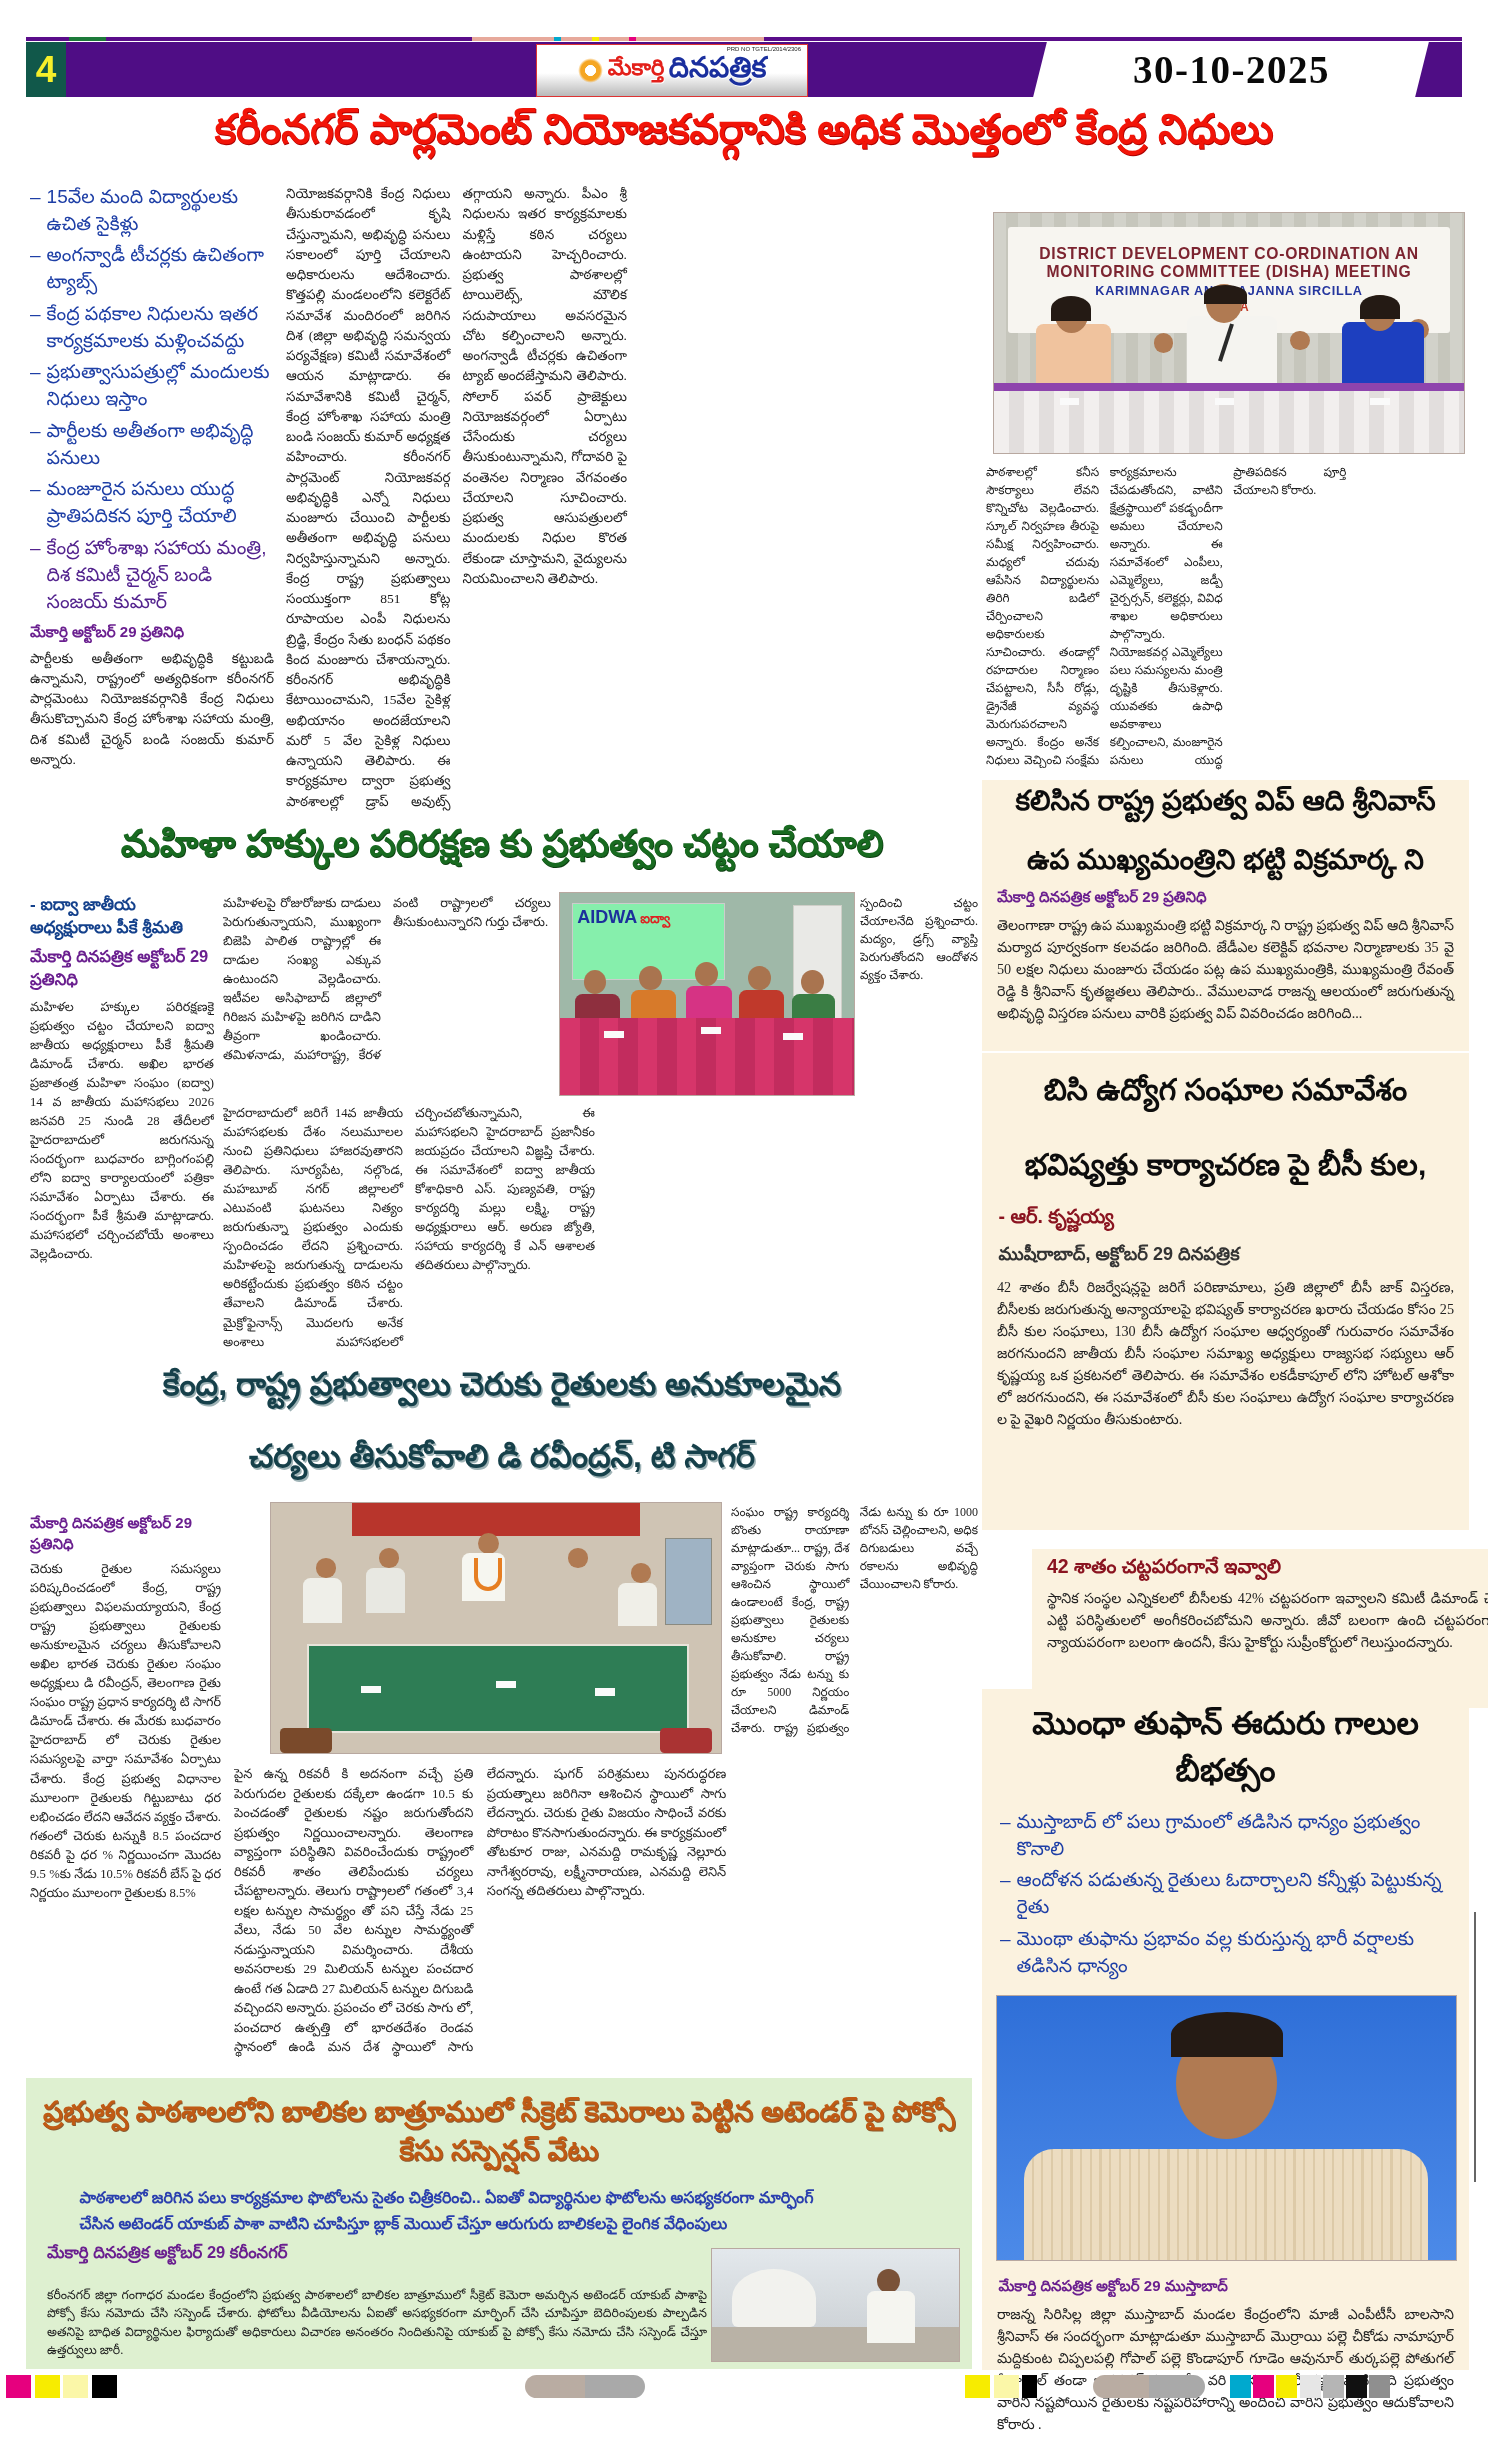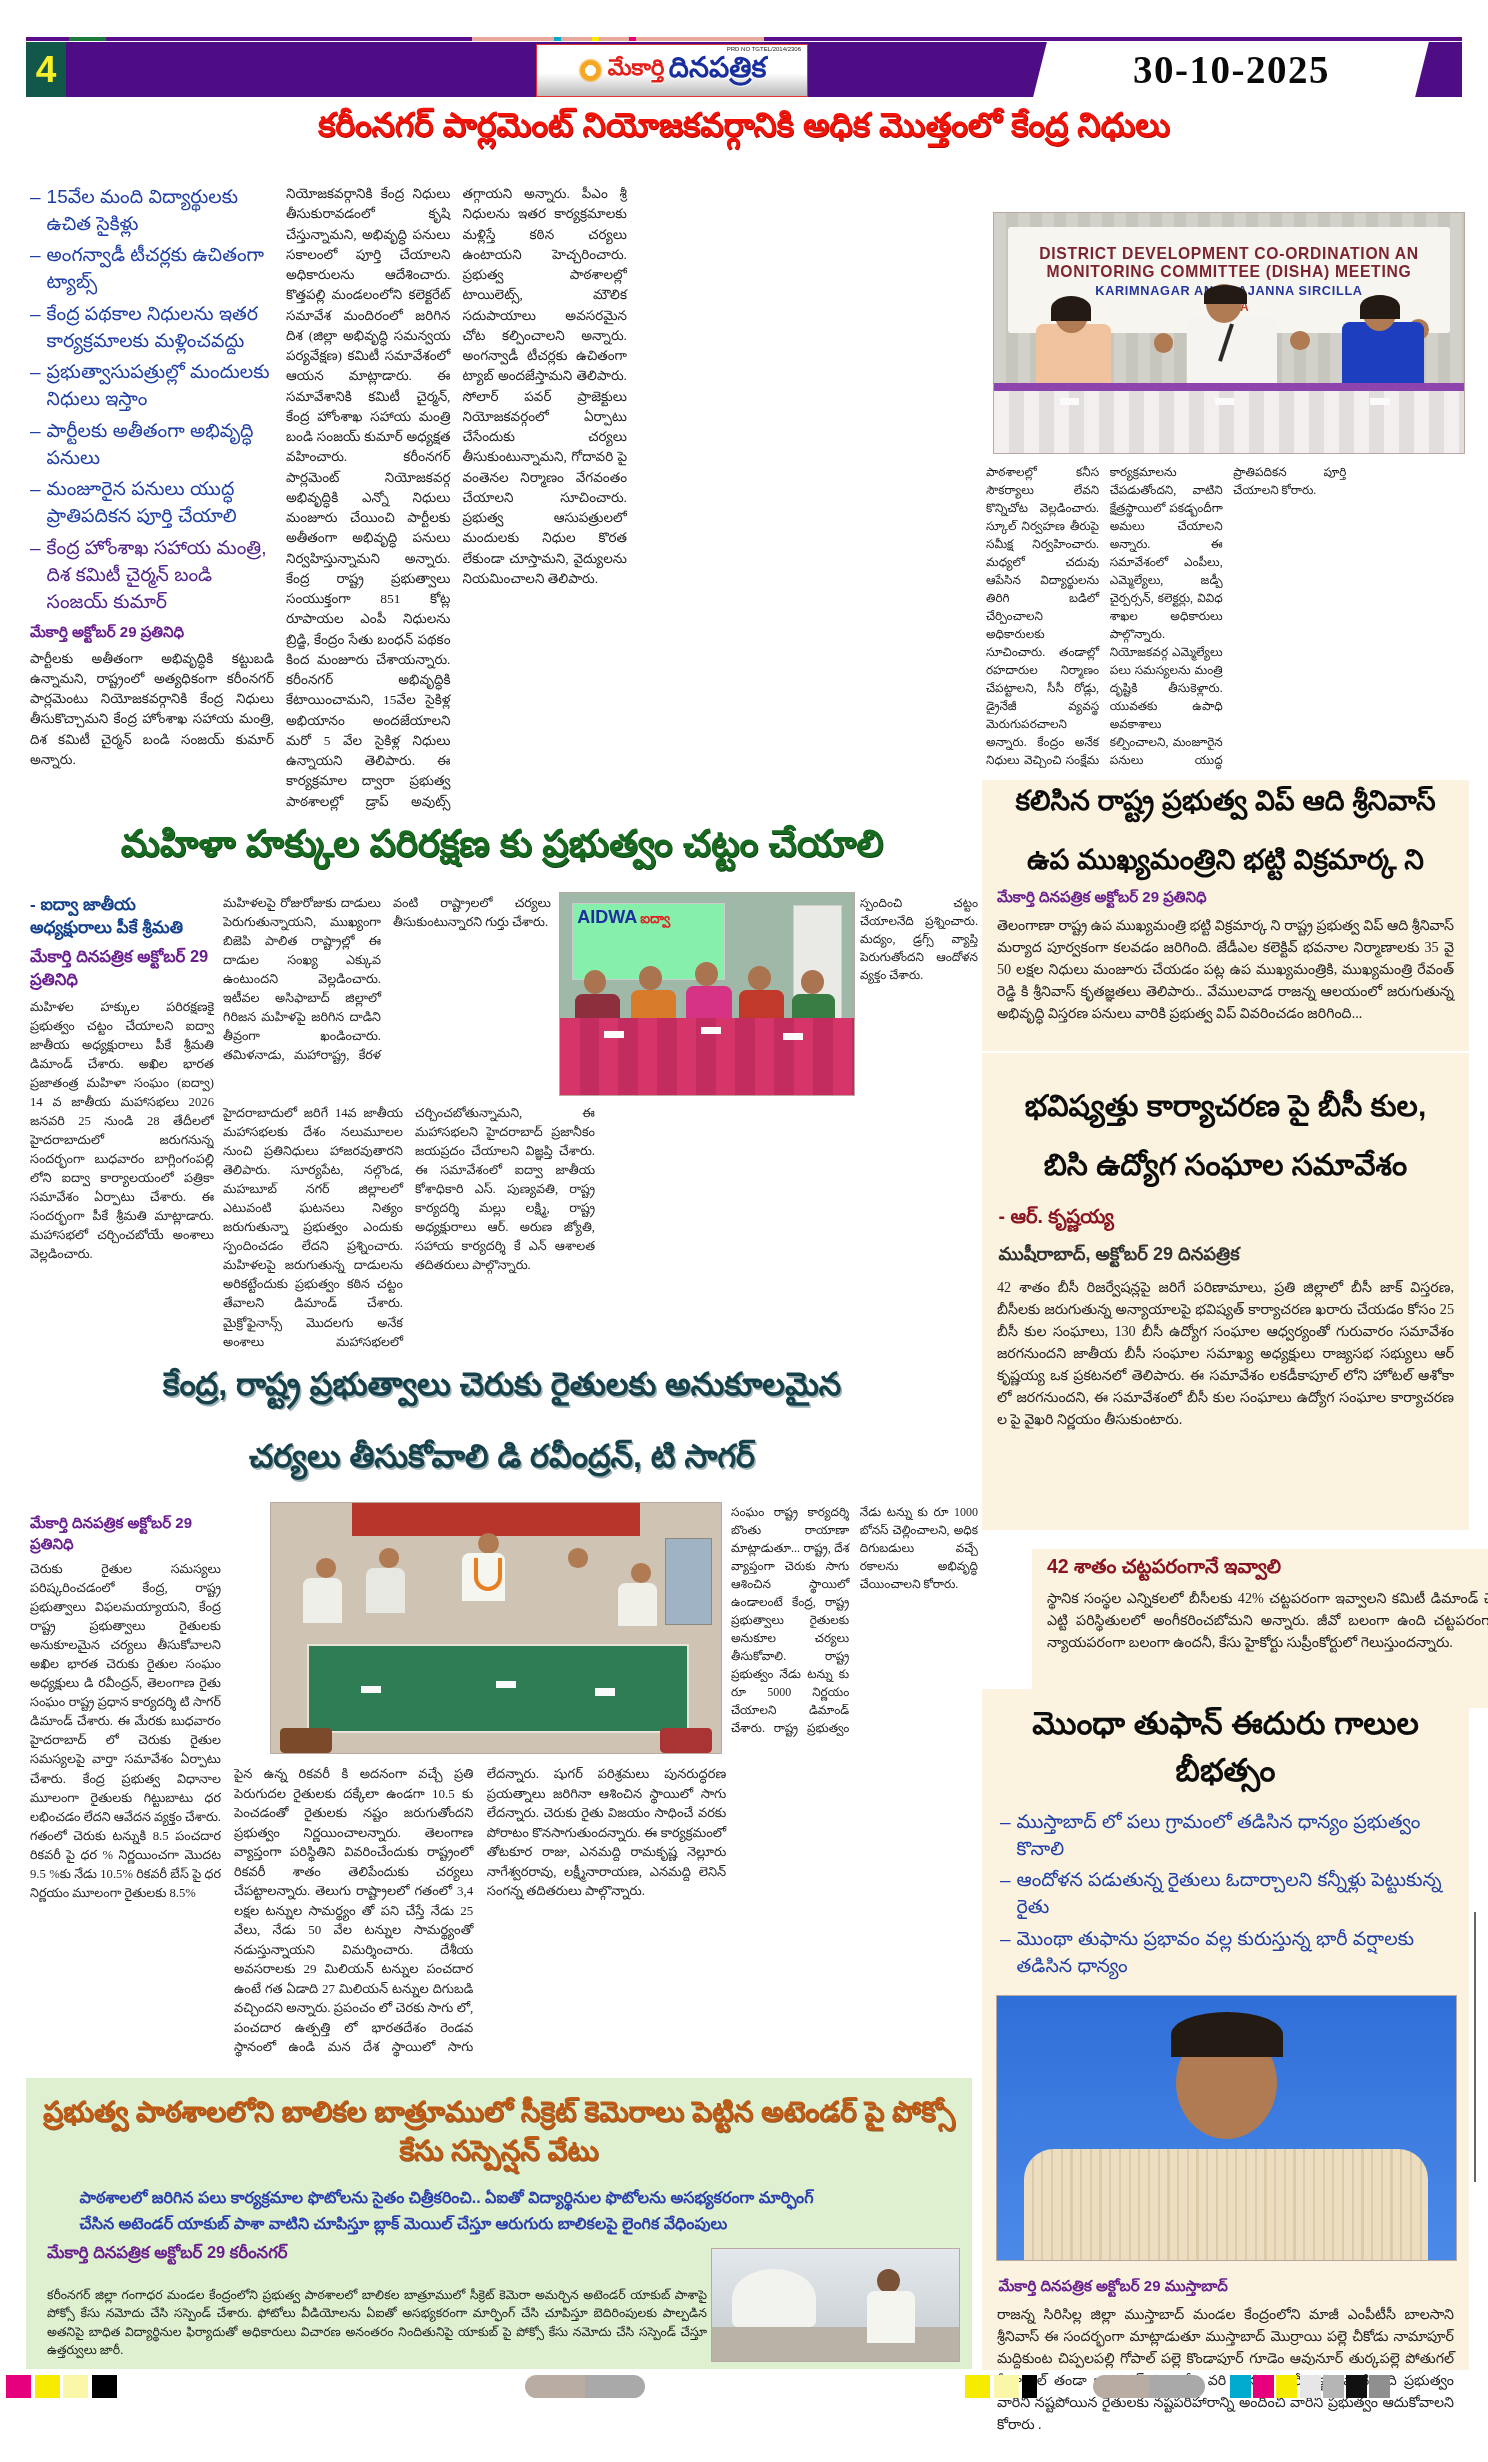--- a/index.html
+++ b/index.html
@@ -24,21 +24,21 @@
                 text-shadow:0.7px 0.7px 0 #fff;}
   .sunburst{width:25.5px;height:25.5px;border-radius:50%;
             background:radial-gradient(circle,#fff 0 30%,#f5a623 32% 55%,rgba(245,166,35,0) 70%);
             flex:0 0 auto;}
   .datebox{position:absolute;left:1014px;top:0;width:382px;height:55px;background:#ffffff;
            transform:skewX(-14deg);display:flex;align-items:center;justify-content:center;}
   .datebox span{transform:skewX(14deg);font-family:"Liberation Serif",serif;font-weight:bold;
                 font-size:39px;color:#0a0a0a;letter-spacing:1.5px;}
   
   .h-main{position:absolute;left:26px;top:106px;width:1436px;text-align:center;
-          font-family:"Liberation Sans",sans-serif;font-weight:bold;font-size:33px;color:#f21408;
+          font-family:"Liberation Sans",sans-serif;font-weight:bold;font-size:41px;color:#f21408;
           text-shadow:0.7px 0.7px 0 #a00;}
   .h-green{position:absolute;left:26px;top:823px;width:952px;text-align:center;
            font-family:"Liberation Sans",sans-serif;font-weight:bold;font-size:37px;color:#186a20;
            text-shadow:0.7px 0.7px 0 #0c3d10;}
   .h-teal{position:absolute;left:26px;width:952px;text-align:center;
           font-family:"Liberation Sans",sans-serif;font-weight:bold;font-size:32px;color:#16404a;
           text-shadow:1.5px 1.5px 0 #9fb3b6;}
   
   .bullets{font-family:"Liberation Sans",sans-serif;font-size:19px;line-height:1.42;color:#1e3fa6;font-weight:500;}
   .bullets .b{display:flex;gap:6px;margin-bottom:4.5px;}
@@ -270,22 +270,22 @@
 <div class="abs cols body-text" style="left:234px;top:1764px;width:745px;height:296px;column-count:3;font-size:13px;column-gap:13.5px;">పైన ఉన్న రికవరీ కి అదనంగా వచ్చే ప్రతి పెరుగుదల రైతులకు దక్కేలా ఉండగా 10.5 కు పెంచడంతో రైతులకు నష్టం జరుగుతోందని ప్రభుత్వం నిర్ణయించాలన్నారు. తెలంగాణ వ్యాప్తంగా పరిస్థితిని వివరించేందుకు రాష్ట్రంలో రికవరీ శాతం తెలిపేందుకు చర్యలు చేపట్టాలన్నారు. తెలుగు రాష్ట్రాలలో గతంలో 3,4 లక్షల టన్నుల సామర్థ్యం తో పని చేస్తే నేడు 25 వేలు, నేడు 50 వేల టన్నుల సామర్థ్యంతో నడుస్తున్నాయని విమర్శించారు. దేశీయ అవసరాలకు 29 మిలియన్ టన్నుల పంచదార ఉంటే గత ఏడాది 27 మిలియన్ టన్నుల దిగుబడి వచ్చిందని అన్నారు. ప్రపంచం లో చెరకు సాగు లో, పంచదార ఉత్పత్తి లో భారతదేశం రెండవ స్థానంలో ఉండి మన దేశ స్థాయిలో సాగు లేదన్నారు. షుగర్ పరిశ్రమలు పునరుద్ధరణ ప్రయత్నాలు జరిగినా ఆశించిన స్థాయిలో సాగు లేదన్నారు. చెరుకు రైతు విజయం సాధించే వరకు పోరాటం కొనసాగుతుందన్నారు. ఈ కార్యక్రమంలో తోటకూర రాజు, ఎనమద్ది రామకృష్ణ నెల్లూరు నాగేశ్వరరావు, లక్ష్మీనారాయణ, ఎనమద్ది లెనిన్ సంగన్న తదితరులు పాల్గొన్నారు.</div>
 
 <div class="abs cream" style="left:982px;top:780px;width:487px;height:271px;">
   <div class="side-h" style="font-size:28px;">కలిసిన రాష్ట్ర ప్రభుత్వ విప్ ఆది శ్రీనివాస్</div>
   <div class="side-h" style="font-size:28px;padding-top:16.5px;">ఉప ముఖ్యమంత్రిని భట్టి విక్రమార్క ని</div>
   <div class="byline" style="padding-left:15px;">మేకార్తి దినపత్రిక అక్టోబర్ 29 ప్రతినిధి</div>
   <div class="side-body">తెలంగాణా రాష్ట్ర ఉప ముఖ్యమంత్రి భట్టి విక్రమార్క ని రాష్ట్ర ప్రభుత్వ విప్ ఆది శ్రీనివాస్ మర్యాద పూర్వకంగా కలవడం జరిగింది. జేడీఎల కలెక్టివ్ భవనాల నిర్మాణాలకు 35 వై 50 లక్షల నిధులు మంజూరు చేయడం పట్ల ఉప ముఖ్యమంత్రికి, ముఖ్యమంత్రి రేవంత్ రెడ్డి కి శ్రీనివాస్ కృతజ్ఞతలు తెలిపారు.. వేములవాడ రాజన్న ఆలయంలో జరుగుతున్న అభివృద్ధి విస్తరణ పనులు వారికి ప్రభుత్వ విప్ వివరించడం జరిగింది...</div>
 </div>
 
 <div class="abs cream" style="left:982px;top:1053px;width:487px;height:477px;">
+  <div class="side-h" style="font-size:30px;padding-top:13.5px;">బిసి ఉద్యోగ సంఘాల సమావేశం</div>
   <div class="side-h" style="font-size:30px;padding-top:30px;">భవిష్యత్తు కార్యాచరణ పై బీసీ కుల,</div>
-  <div class="side-h" style="font-size:30px;padding-top:13.5px;">బిసి ఉద్యోగ సంఘాల సమావేశం</div>
   <div class="maroon" style="font-family:'Liberation Sans',sans-serif;font-weight:bold;font-size:19.5px;padding:18px 0 0 16.5px;">- ఆర్. కృష్ణయ్య</div>
   <div style="font-family:'Liberation Sans',sans-serif;font-weight:bold;font-size:18px;color:#333;padding:12px 0 7.5px 16.5px;">ముషీరాబాద్, అక్టోబర్ 29 దినపత్రిక</div>
   <div class="side-body">42 శాతం బీసీ రిజర్వేషన్లపై జరిగే పరిణామాలు, ప్రతి జిల్లాలో బీసీ జాక్ విస్తరణ, బీసీలకు జరుగుతున్న అన్యాయాలపై భవిష్యత్ కార్యాచరణ ఖరారు చేయడం కోసం 25 బీసీ కుల సంఘాలు, 130 బీసీ ఉద్యోగ సంఘాల ఆధ్వర్యంతో గురువారం సమావేశం జరగనుందని జాతీయ బీసీ సంఘాల సమాఖ్య అధ్యక్షులు రాజ్యసభ సభ్యులు ఆర్ కృష్ణయ్య ఒక ప్రకటనలో తెలిపారు. ఈ సమావేశం లకడీకాపూల్ లోని హోటల్ ఆశోకా లో జరగనుందని, ఈ సమావేశంలో బీసీ కుల సంఘాలు ఉద్యోగ సంఘాల కార్యాచరణ ల పై వైఖరి నిర్ణయం తీసుకుంటారు.</div>
 </div>
 
 <div class="abs cream" style="left:1032px;top:1530px;width:581px;height:159px;margin-top:19px;">
   <div class="maroon" style="font-family:'Liberation Sans',sans-serif;font-weight:bold;font-size:19.5px;padding:6px 0 4.5px 15px;">42 శాతం చట్టపరంగానే ఇవ్వాలి</div>
   <div class="side-body">స్థానిక సంస్థల ఎన్నికలలో బీసీలకు 42% చట్టపరంగా ఇవ్వాలని కమిటీ డిమాండ్ చేసింది. పార్టీ పరంగా ఎట్టి పరిస్థితులలో అంగీకరించబోమని అన్నారు. జీవో బలంగా ఉంది చట్టపరంగా, రాజ్యాంగపరంగా, న్యాయపరంగా బలంగా ఉందనీ, కేసు హైకోర్టు సుప్రీంకోర్టులో గెలుస్తుందన్నారు.</div>
 </div>
 

